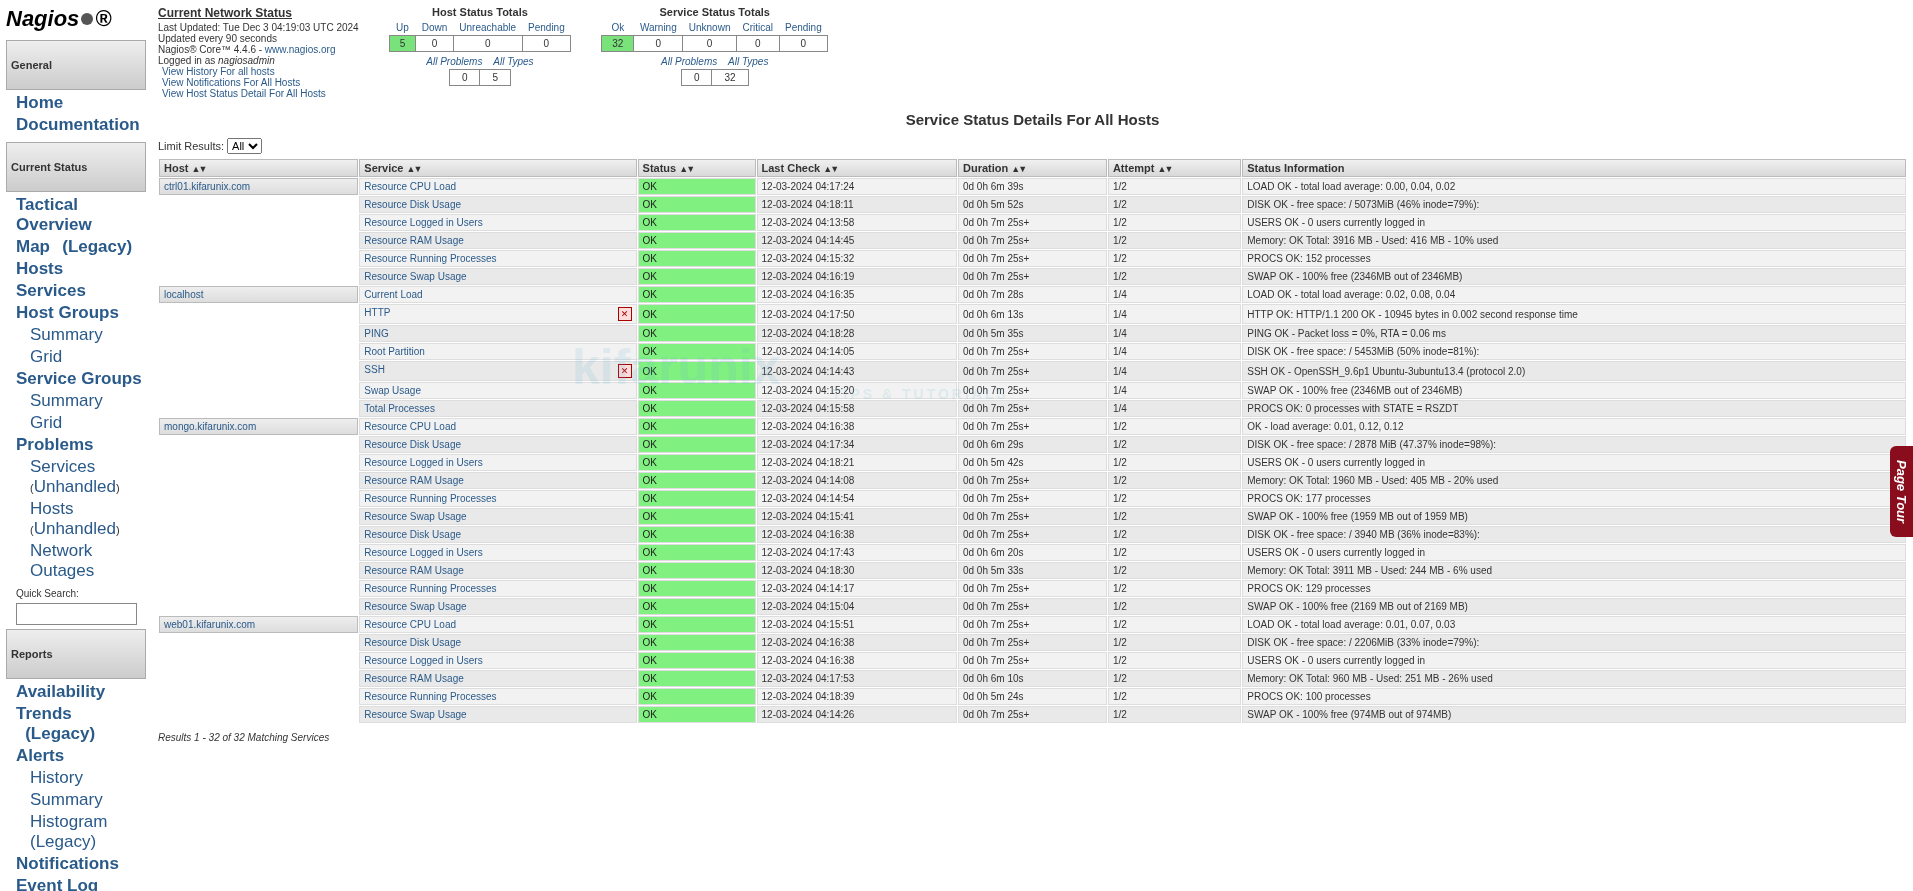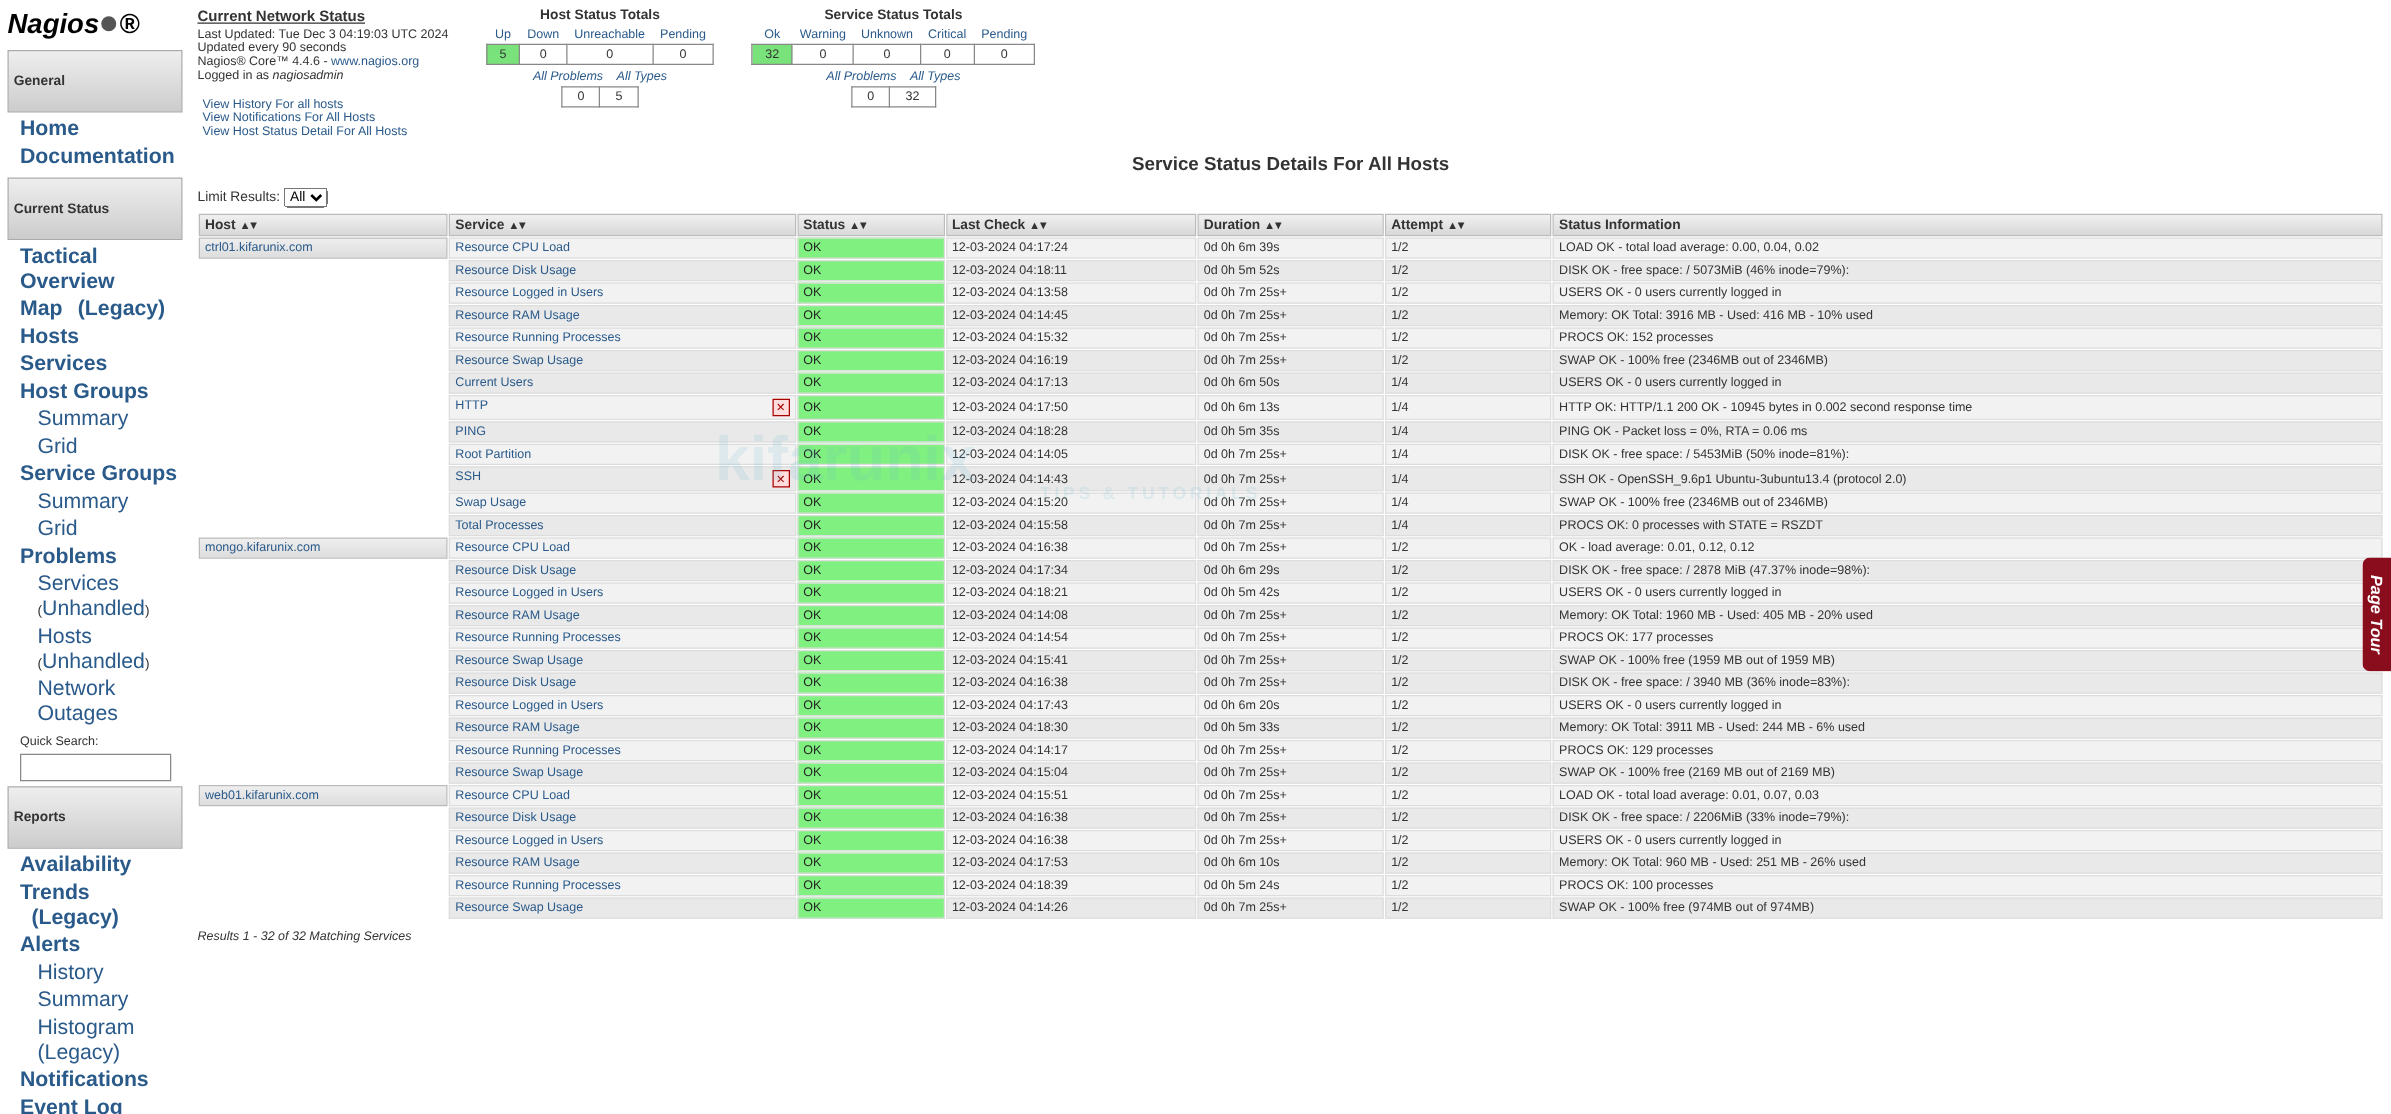--- a/index.html
+++ b/index.html
@@ -14,21 +14,21 @@
   .sidelist li a { color:#2A5A8A; font-weight:bold; font-size:17px;}
   .sidelist .sub { padding-left:14px;}
   .sidelist .sub a { font-weight:normal; }
   .quicksearch-label{font-size:10px; padding-left:10px; display:block; margin-top:2px;}
   .quicksearch-input{ width:115px; margin-left:10px; margin-top:4px; border:1px solid #888; height:18px;}
 
   #main { flex:1; padding:6px; position:relative; }
   .topsection { display:flex; gap:30px; align-items:flex-start; }
   .infoblock h2 { font-size:12px; margin:0 0 2px 0;text-decoration:underline; }
   .infoblock div { font-size:10px; }
-  .infolinks { margin-top:12px;}
+  .infolinks { margin-top:0;}
   .infolinks a { display:block; font-size:10px; margin-left:4px; color:#2A5A8A;}
 
   .totalsblock { text-align:center; }
   .totalsblock h3 { font-size:11px; margin:0 0 2px 0;}
   table.totals { border-collapse:collapse; margin:0 auto;}
   table.totals th { font-size:10px; padding:2px 6px; color:#2A5A8A; font-weight:normal;}
   table.totals th a {color:#2A5A8A;}
   table.totals td { border:1px solid #888; padding:2px 10px; text-align:center; font-size:10px; background:#fff;}
   table.totals td.up { background:#7AE27A;}
   table.totals td.ok { background:#7AE27A;}
@@ -266,28 +266,28 @@
     </tr>
           <tr class="odd">
       <td class="hostcell-empty"></td>
       <td class="svccell"><a href="#">Resource Swap Usage</a></td>
       <td class="statusOK">OK</td>
       <td>12-03-2024 04:16:19</td>
       <td>0d 0h 7m 25s+</td>
       <td>1/2</td>
       <td>SWAP OK - 100% free (2346MB out of 2346MB)</td>
     </tr>
-          <tr class="odd">
-      <td class="hostcell-empty"></td>
-      <td class="svccell"><a href="#">Current Users</a></td>
-      <td class="statusOK">OK</td>
-      <td>12-03-2024 04:17:13</td>
-      <td>0d 0h 6m 50s</td>
-      <td>1/4</td>
-      <td>USERS OK - 0 users currently logged in</td>
+          <tr class="even">
+      <td class="hostcell"><a href="#">localhost</a></td>
+      <td class="svccell"><a href="#">Current Load</a></td>
+      <td class="statusOK">OK</td>
+      <td>12-03-2024 04:16:35</td>
+      <td>0d 0h 7m 28s</td>
+      <td>1/4</td>
+      <td>LOAD OK - total load average: 0.02, 0.08, 0.04</td>
     </tr>
           <tr class="even">
       <td class="hostcell-empty"></td>
       <td class="svccell"><a href="#">HTTP</a><span class="flagicon">✕</span></td>
       <td class="statusOK">OK</td>
       <td>12-03-2024 04:17:50</td>
       <td>0d 0h 6m 13s</td>
       <td>1/4</td>
       <td>HTTP OK: HTTP/1.1 200 OK - 10945 bytes in 0.002 second response time</td>
     </tr>

